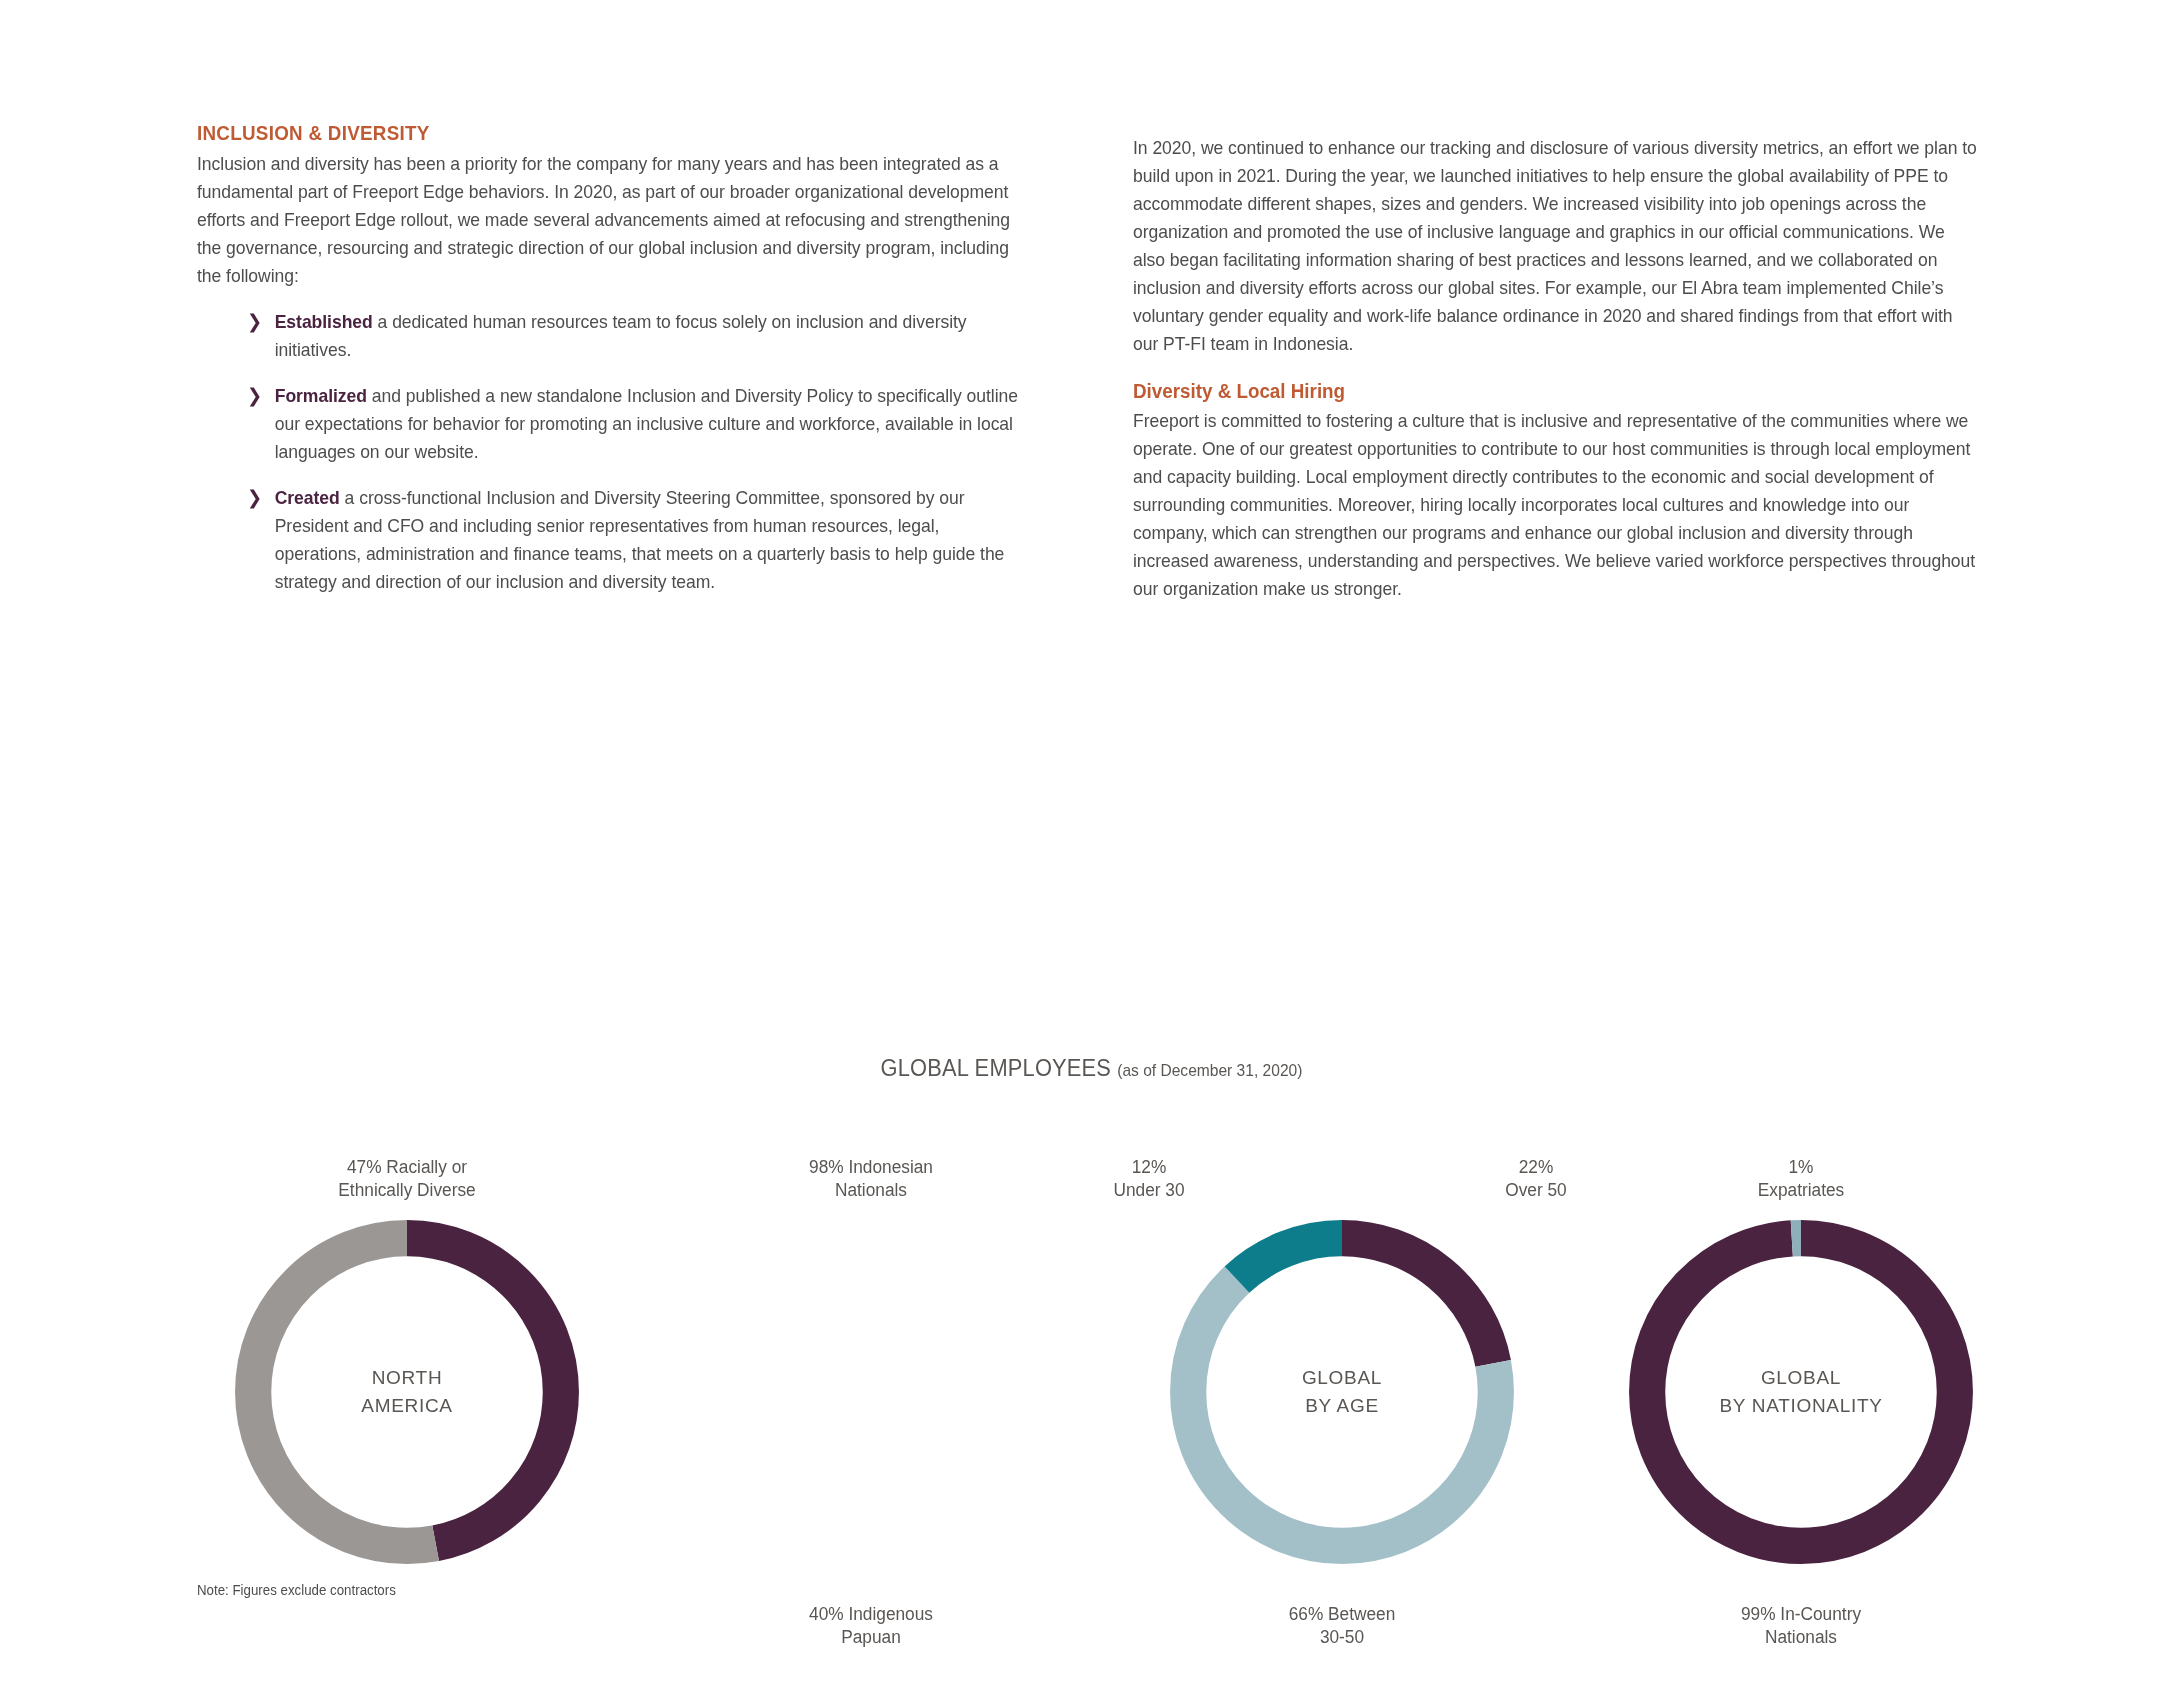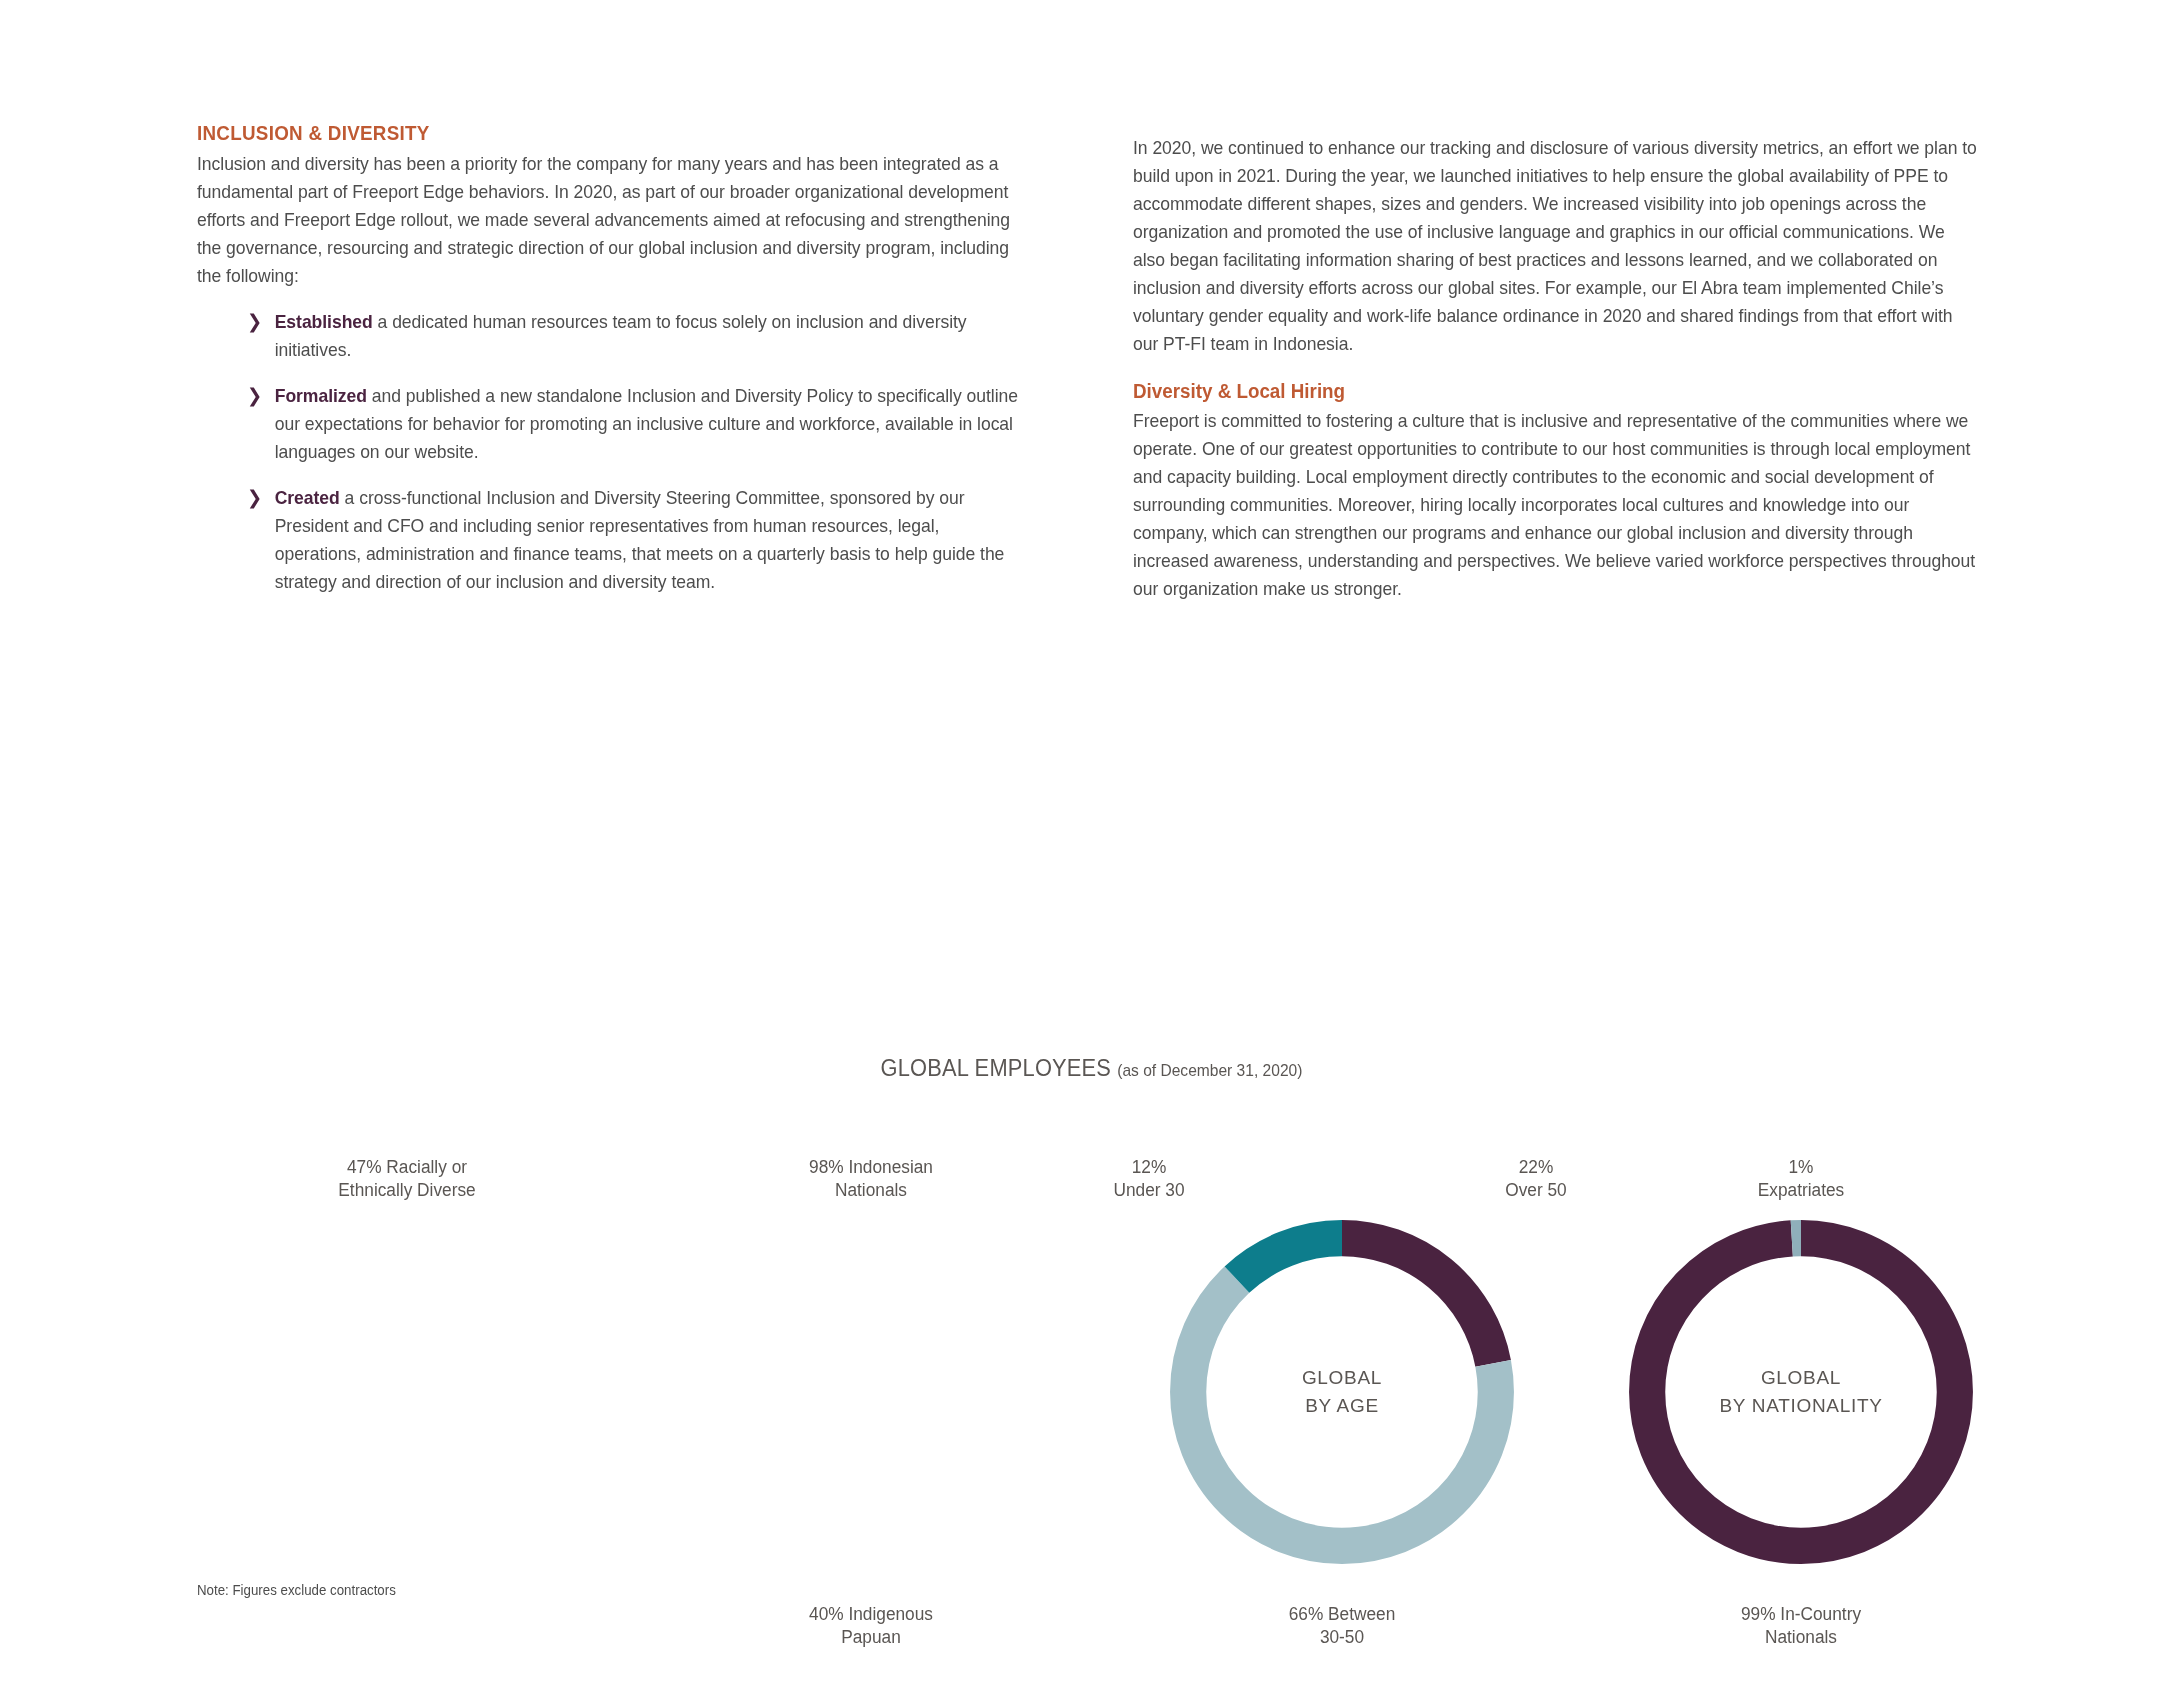--- a/index.html
+++ b/index.html
@@ -202,20 +202,30 @@
   <div id="chart-title">
     <span class="tmain">GLOBAL EMPLOYEES</span>
     <span class="tsub">(as of December 31, 2020)</span>
   </div>
 
   <div class="donut-cell" style="left:134px">
     <div class="lbl lbl-top">
       <div>47% Racially or</div>
       <div>Ethnically Diverse</div>
     </div>
+    <div class="donut-wrap">
+      <svg viewBox="0 0 100 100">
+          <circle cx="50" cy="50" r="42.5" fill="none" stroke="#4a2340" stroke-width="10" stroke-dasharray="125.50662651091223 141.5287490442202" stroke-dashoffset="0" transform="rotate(-90 50 50)"></circle>
+          <circle cx="50" cy="50" r="42.5" fill="none" stroke="#9b9794" stroke-width="10" stroke-dasharray="141.52874904422018 125.50662651091224" stroke-dashoffset="-125.50662651091223" transform="rotate(-90 50 50)"></circle>
+        </svg>
+      <div class="donut-center">
+        <span>NORTH</span>
+        <span>AMERICA</span>
+      </div>
+    </div>
   </div>
 
   <div class="donut-cell" style="left:598px">
     <div class="lbl lbl-top">
       <div>98% Indonesian</div>
       <div>Nationals</div>
     </div>
     <div class="lbl lbl-bottom">
       <div>40% Indigenous</div>
       <div>Papuan</div>

